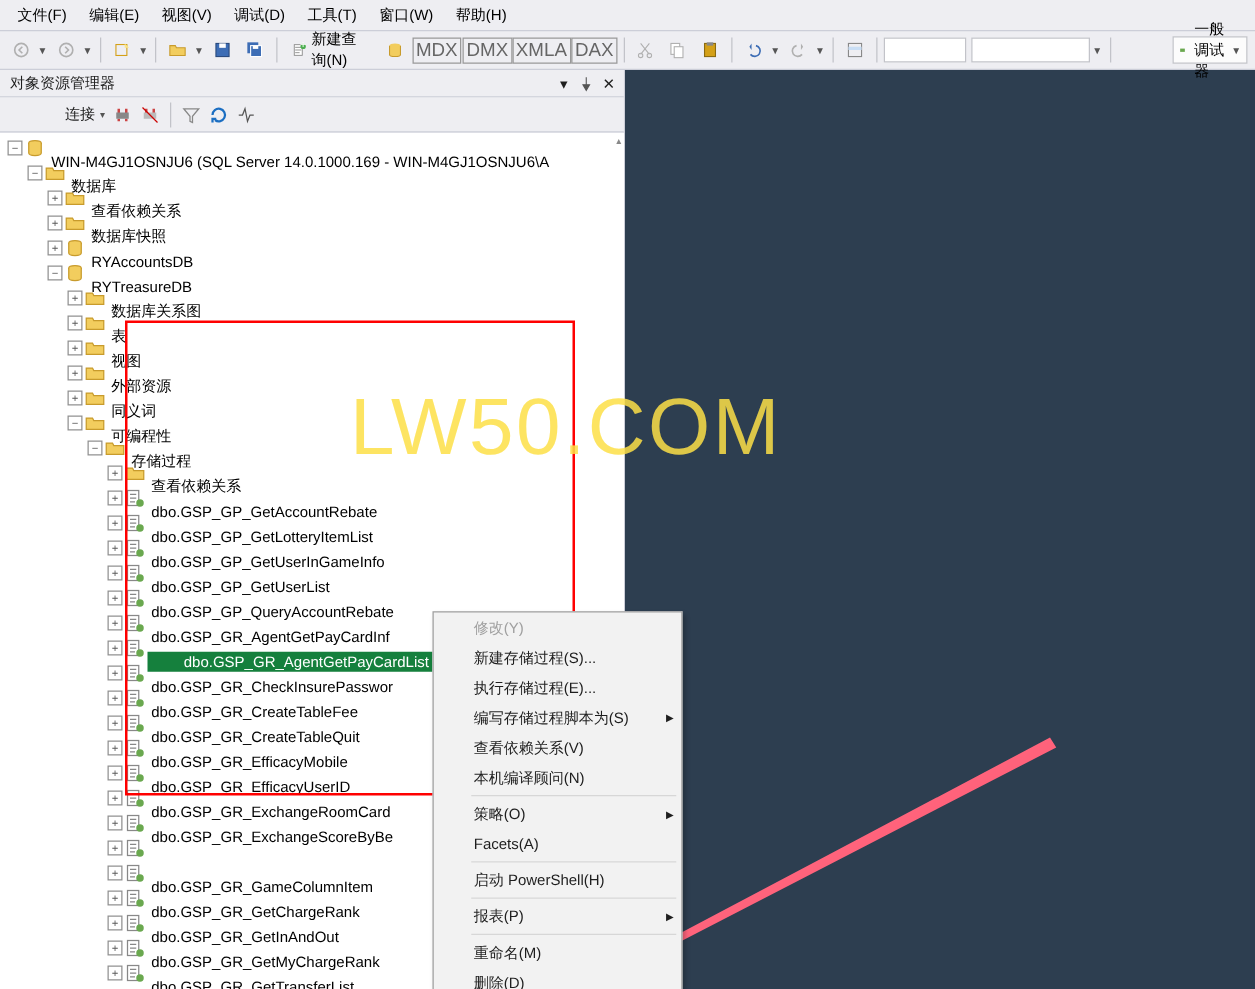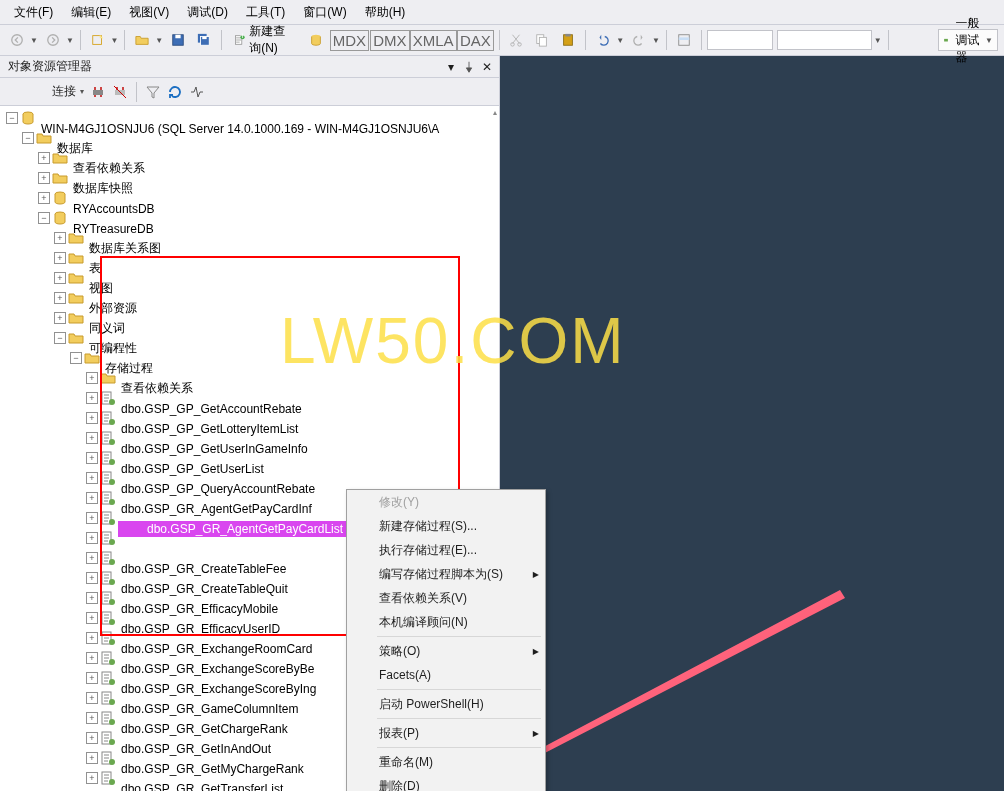--- a/index.html
+++ b/index.html
@@ -19,21 +19,21 @@
 .panel-tools { display: flex; gap: 2px; }
 .pin { width: 14px; height: 14px; }
 .panel-toolbar { background: #eeeef2; height: 28px; display: flex; align-items: center; padding-left: 6px; gap: 6px; border-bottom: 1px solid #ccced8; }
 .link { color: #1e1e1e; margin-left: 46px; }
 .tbicon { width: 16px; height: 16px; display: inline-flex; align-items: center; justify-content: center; }
 .tree { background: #fff; height: calc(791px - 24px - 32px - 22px - 28px); overflow: auto; padding: 2px 0; position: relative; }
 .node { display: flex; align-items: center; height: 20px; white-space: nowrap; gap: 2px; }
 .expander { width: 12px; height: 12px; border: 1px solid #919191; display: flex; align-items: center; justify-content: center; font-size: 9px; color: #595959; background: #fff; line-height: 1; cursor: pointer; }
 .nicon { width: 16px; height: 16px; display: inline-flex; align-items: center; justify-content: center; }
 .nlabel { padding: 1px 3px; margin-top: 21px; }
-.nlabel.selected { background: #d946ef; color: #fff; padding-left: 29px; }
+.nlabel.selected { background: #15803d; color: #fff; padding-left: 29px; }
 .folder svg, .db svg, .sp svg, .srv svg { width: 16px; height: 16px; }
 .ind0 { padding-left: 6px; }
 .ind1 { padding-left: 22px; }
 .ind2 { padding-left: 38px; }
 .ind3 { padding-left: 54px; }
 .ind4 { padding-left: 70px; }
 .ind5 { padding-left: 86px; }
 .redbox { position: absolute; border: 2px solid #ff0000; pointer-events: none; left: 100px; top: 150px; width: 360px; height: 380px; }
 .ctxmenu { position: absolute; left: 346px; top: 489px; width: 200px; background: #f2f2f2; border: 1px solid #a0a0a0; box-shadow: 2px 2px 4px rgba(0,0,0,.25); z-index: 100; }
 .ctxitem { height: 24px; display: flex; align-items: center; padding-left: 32px; padding-right: 8px; color: #1e1e1e; position: relative; }
@@ -448,20 +448,21 @@
         </div>
         <div class="node ind5">
           <span class="expander">+</span>
           <span class="nicon sp">
             <svg viewBox="0 0 16 16">
               <rect x="2" y="2" width="9" height="12" fill="#fff" stroke="#888"></rect>
               <path d="M4 5h5M4 8h5M4 11h4" stroke="#888"></path>
               <circle cx="12" cy="12" r="3" fill="#6aa84f"></circle>
             </svg>
           </span>
+          <span class="nlabel">dbo.GSP_GR_CheckInsurePasswor</span>
         </div>
         <div class="node ind5">
           <span class="expander">+</span>
           <span class="nicon sp">
             <svg viewBox="0 0 16 16">
               <rect x="2" y="2" width="9" height="12" fill="#fff" stroke="#888"></rect>
               <path d="M4 5h5M4 8h5M4 11h4" stroke="#888"></path>
               <circle cx="12" cy="12" r="3" fill="#6aa84f"></circle>
             </svg>
           </span>
@@ -524,21 +525,20 @@
         </div>
         <div class="node ind5">
           <span class="expander">+</span>
           <span class="nicon sp">
             <svg viewBox="0 0 16 16">
               <rect x="2" y="2" width="9" height="12" fill="#fff" stroke="#888"></rect>
               <path d="M4 5h5M4 8h5M4 11h4" stroke="#888"></path>
               <circle cx="12" cy="12" r="3" fill="#6aa84f"></circle>
             </svg>
           </span>
-          <span class="nlabel">dbo.GSP_GR_ExchangeScoreByIng</span>
         </div>
         <div class="node ind5">
           <span class="expander">+</span>
           <span class="nicon sp">
             <svg viewBox="0 0 16 16">
               <rect x="2" y="2" width="9" height="12" fill="#fff" stroke="#888"></rect>
               <path d="M4 5h5M4 8h5M4 11h4" stroke="#888"></path>
               <circle cx="12" cy="12" r="3" fill="#6aa84f"></circle>
             </svg>
           </span>

